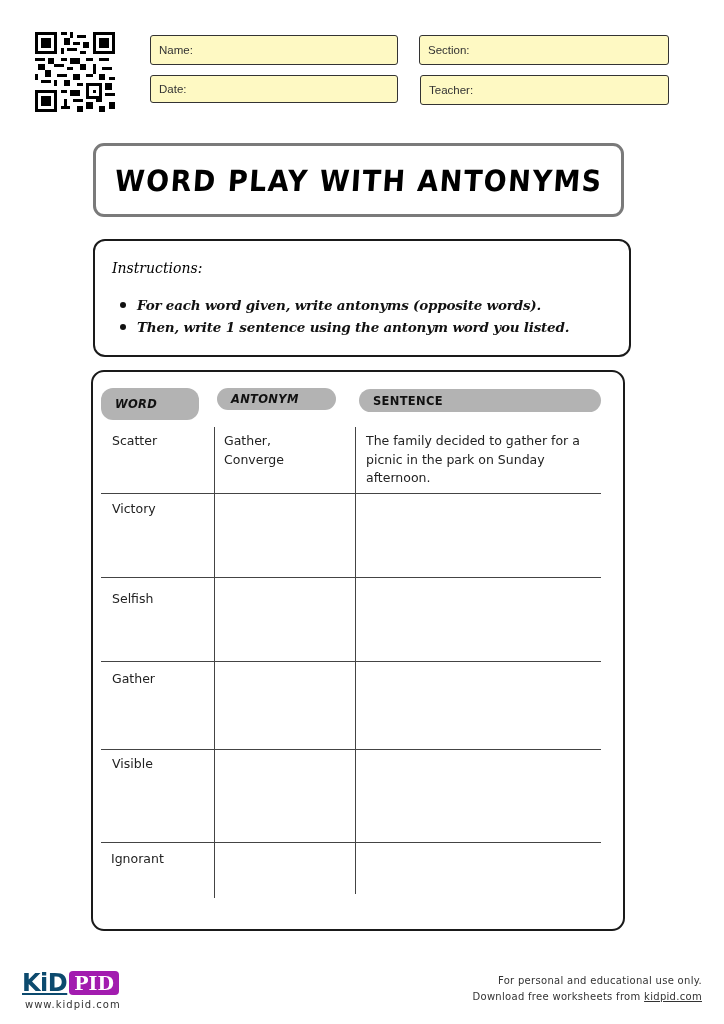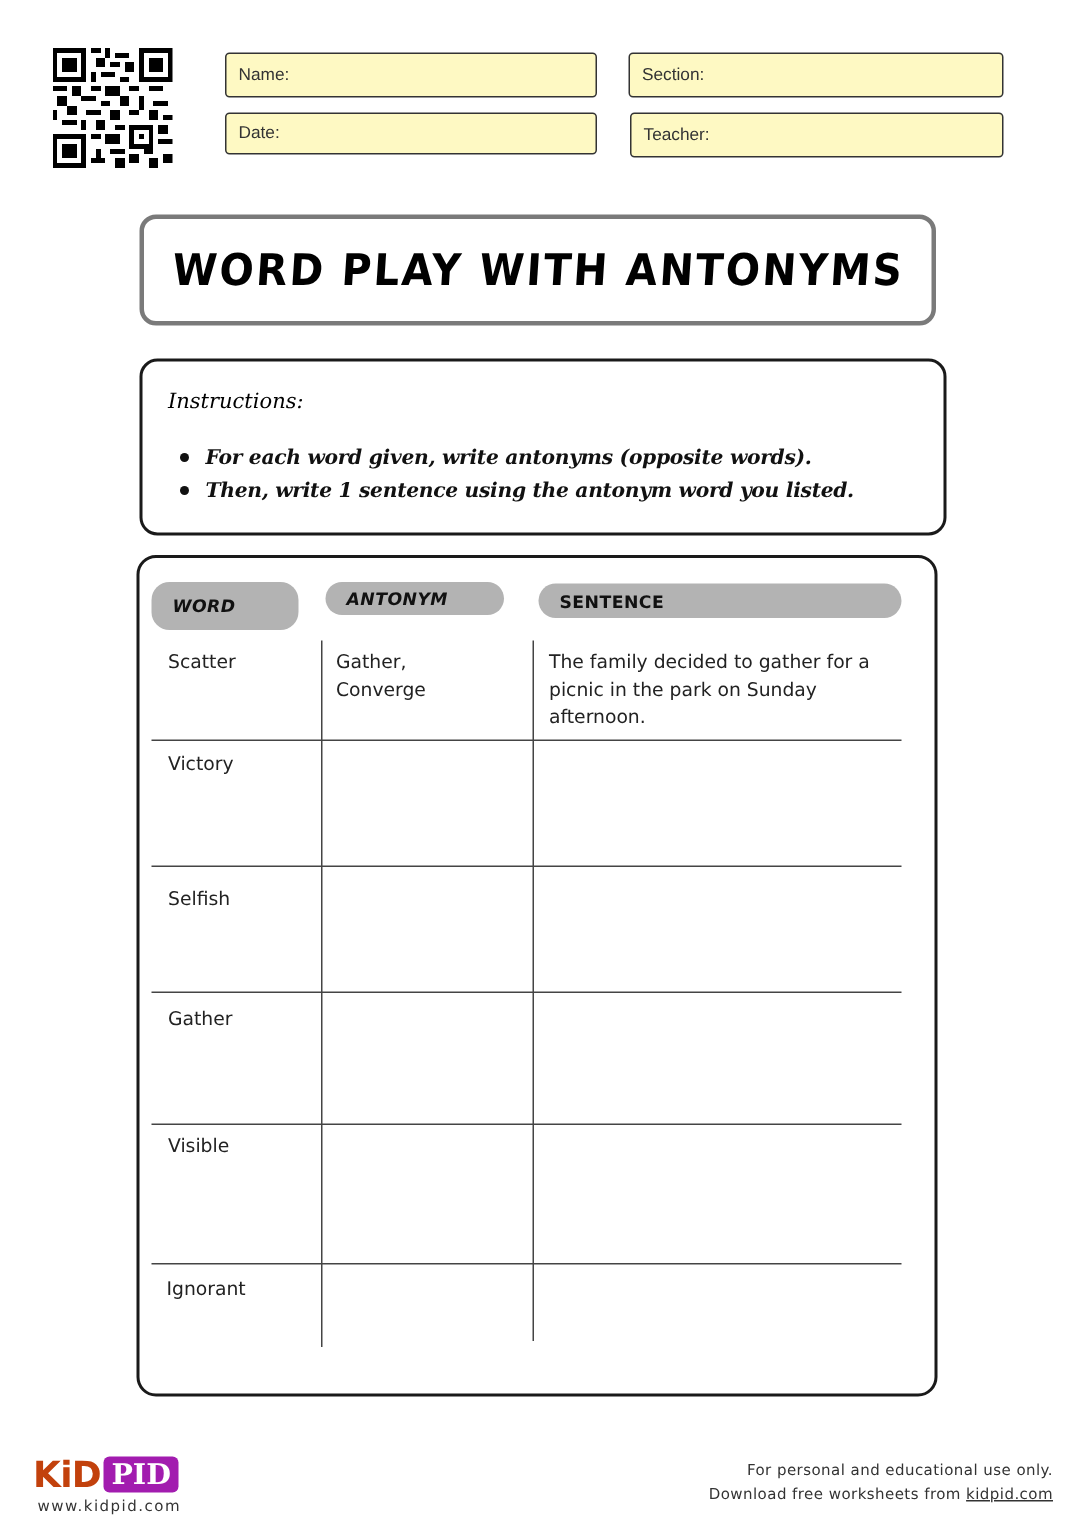--- a/index.html
+++ b/index.html
@@ -67,21 +67,21 @@
   .hline { position: absolute; height: 1.3px; background: #444; left: 101px; width: 500px; }
   .cell {
     position: absolute; font-family: "DejaVu Sans", sans-serif; font-size: 12.5px;
     color: #222; line-height: 18.5px;
   }
 
   
   .logo { left: 22px; top: 970px; height: 26px; display: flex; align-items: center; }
   .logo-kid {
     font-family: "DejaVu Sans", sans-serif; font-weight: bold; font-size: 24px;
-    color: #c2410c; letter-spacing: -0.5px; line-height: 26px;
+    color: #0c4a6e; letter-spacing: -0.5px; line-height: 26px; text-decoration: underline;
   }
   .logo-pid {
     margin-left: 2px; background: #a21caf; color: #fff; border-radius: 4px;
     font-family: "DejaVu Serif", serif; font-weight: bold; font-size: 19px;
     padding: 0 5px; line-height: 24px; height: 24px;
   }
   .logo-url {
     left: 25px; top: 999px; font-family: "DejaVu Sans", sans-serif; font-size: 10px;
     color: #333; letter-spacing: 1px;
   }

